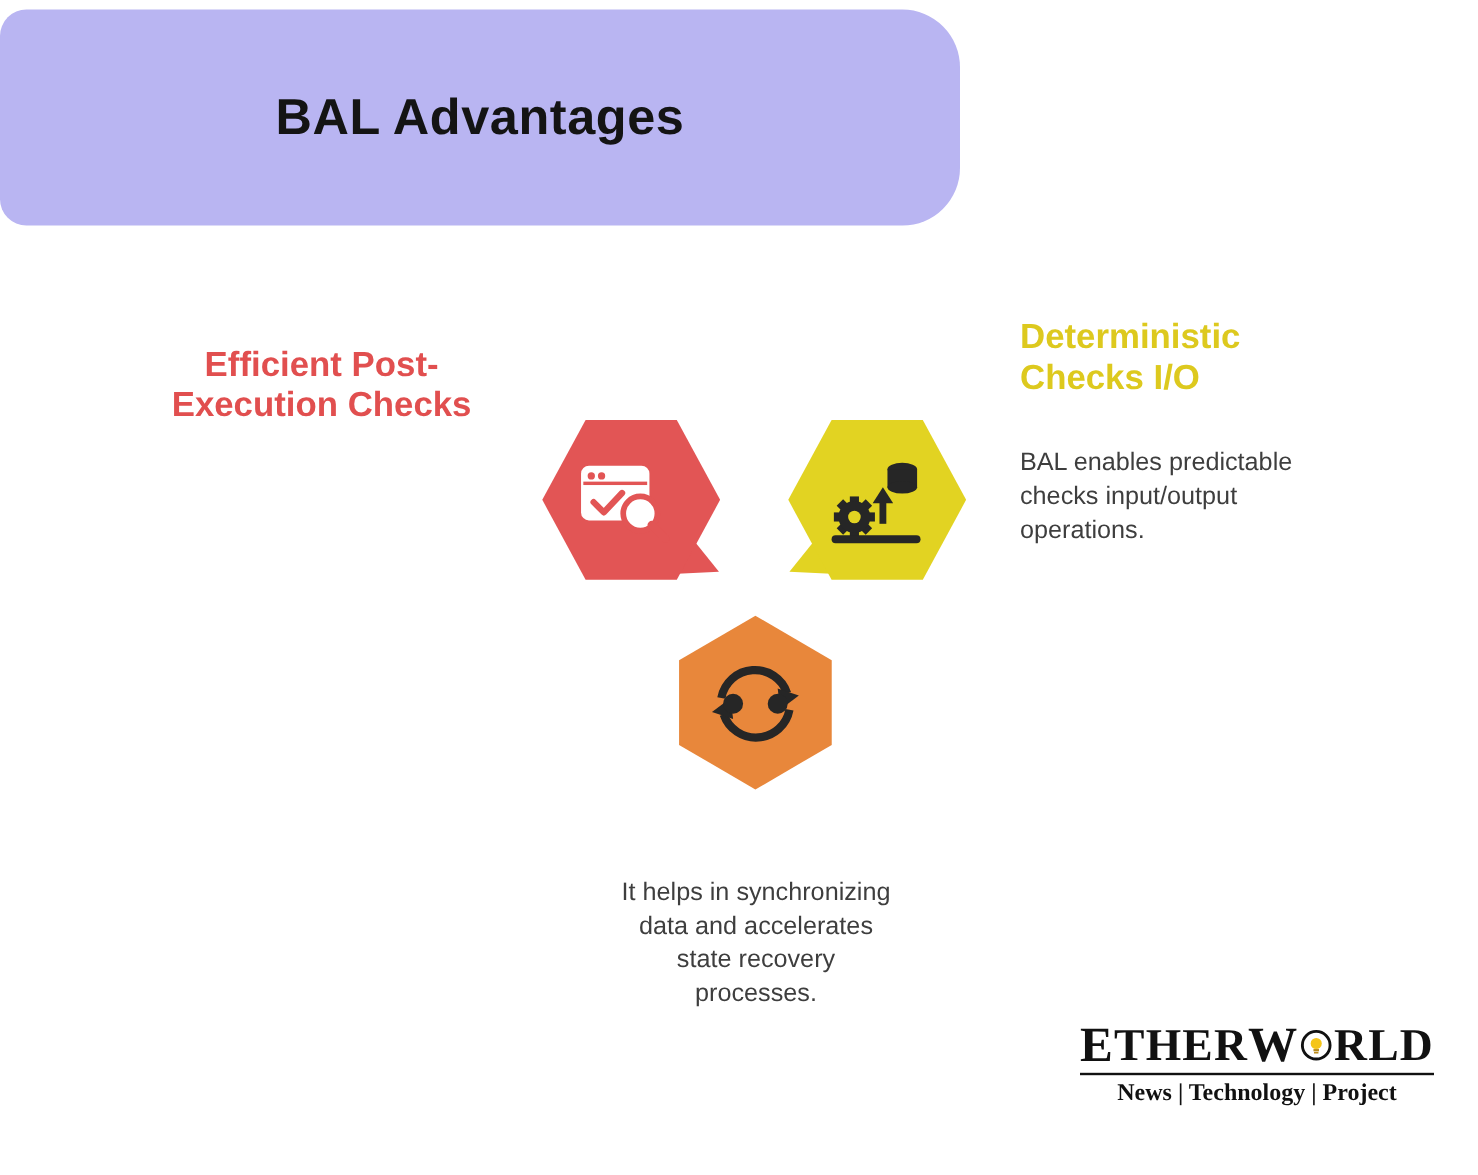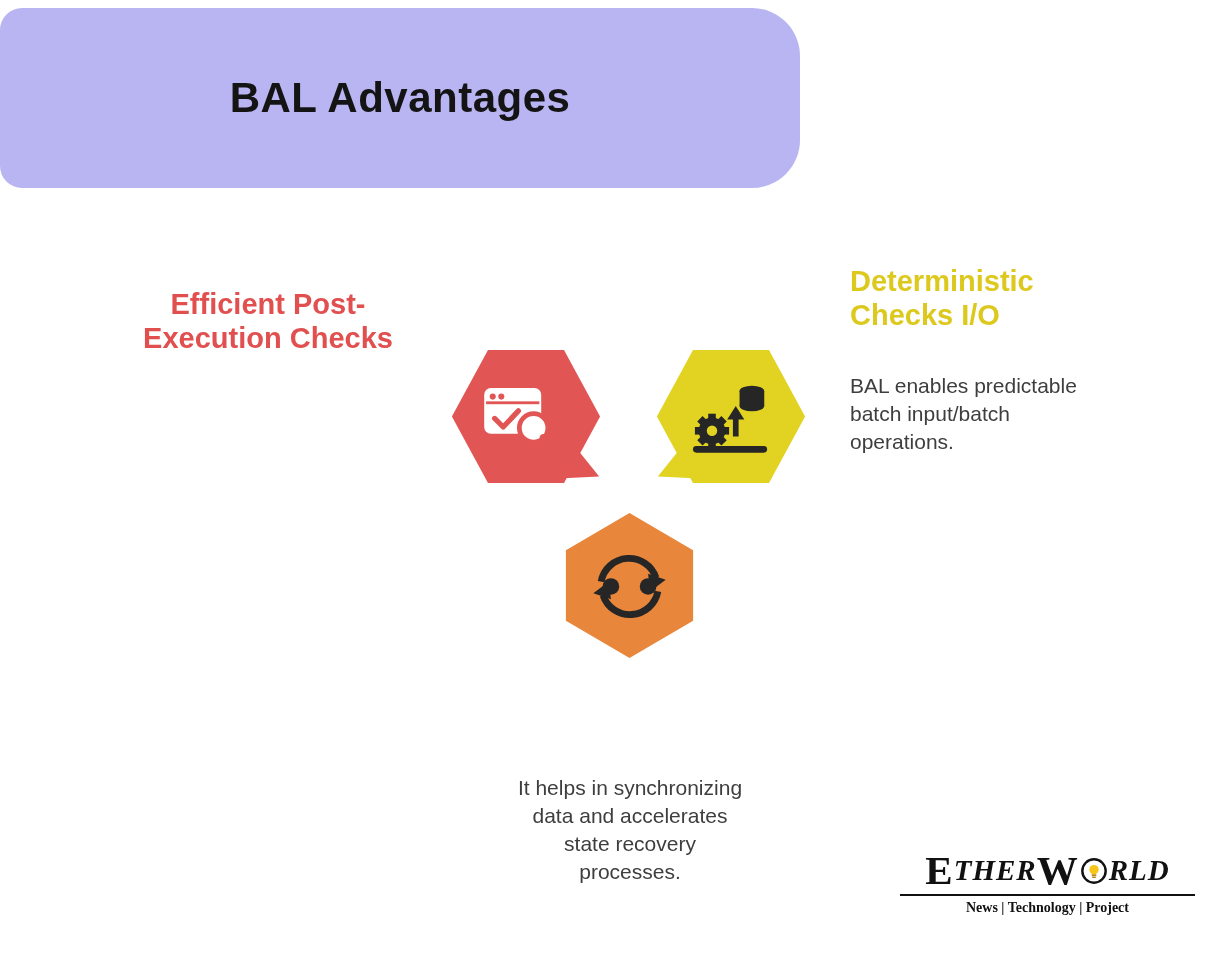--- a/index.html
+++ b/index.html
@@ -24,57 +24,57 @@
   .block-left{left:118px;top:243px;width:300px;text-align:right;margin-top:45px;}
   .block-left .head{color:#e14f4f;text-align:center;}
   .block-left .body{margin-top:42px;}
 
   .block-right{left:850px;top:265px;width:320px;text-align:left;}
   .block-right .head{color:#ddc91e;}
   .block-right .body{margin-top:40px;}
 
   .block-bottom{left:455px;top:710px;width:350px;text-align:center;}
   .block-bottom .head{color:#e8853a;}
-  .block-bottom .body{margin-top:64px;}
+  .block-bottom .body{margin-top:20px;}
 
   
   .hex{position:absolute;display:block;}
   .hex-red{left:450px;top:346px;width:152px;height:143px;}
   .hex-yellow{left:655px;top:346px;width:152px;height:143px;}
   .hex-orange{left:561px;top:510px;width:137px;height:152px;}
 
   
   .logo{position:absolute;left:900px;top:850px;width:295px;text-align:center;
         font-family:"Liberation Serif",serif;color:#111;}
   .logo-name{display:flex;align-items:center;justify-content:center;font-weight:bold;letter-spacing:1px;}
   .logo-name .cap{font-size:41px;line-height:1;}
-  .logo-name .small{font-size:29px;line-height:1;font-style:italic;}
+  .logo-name .small{font-size:38px;line-height:1;}
   .logo-name .bulb{width:28px;height:28px;margin:0 1px;}
   .logo-rule{border-top:2.5px solid #111;margin-top:3px;}
-  .logo-tagline{font-size:14px;font-weight:bold;margin-top:4px;}
+  .logo-tagline{font-size:20px;font-weight:bold;margin-top:4px;}
 </style>
 </head>
 <body>
 
 <div class="canvas">
 
   <div class="banner">
     <h1>BAL Advantages</h1>
   </div>
 
   <section class="block block-left">
     <h2 class="head">Efficient Post-
 Execution Checks</h2>
   </section>
 
   <section class="block block-right">
     <h2 class="head">Deterministic
 Checks I/O</h2>
     <p class="body">BAL enables predictable
-batch input/batch
+checks input/output
 operations.</p>
   </section>
 
   <section class="block block-bottom">
     <p class="body">It helps in synchronizing
 data and accelerates
 state recovery
 processes.</p>
   </section>
 

